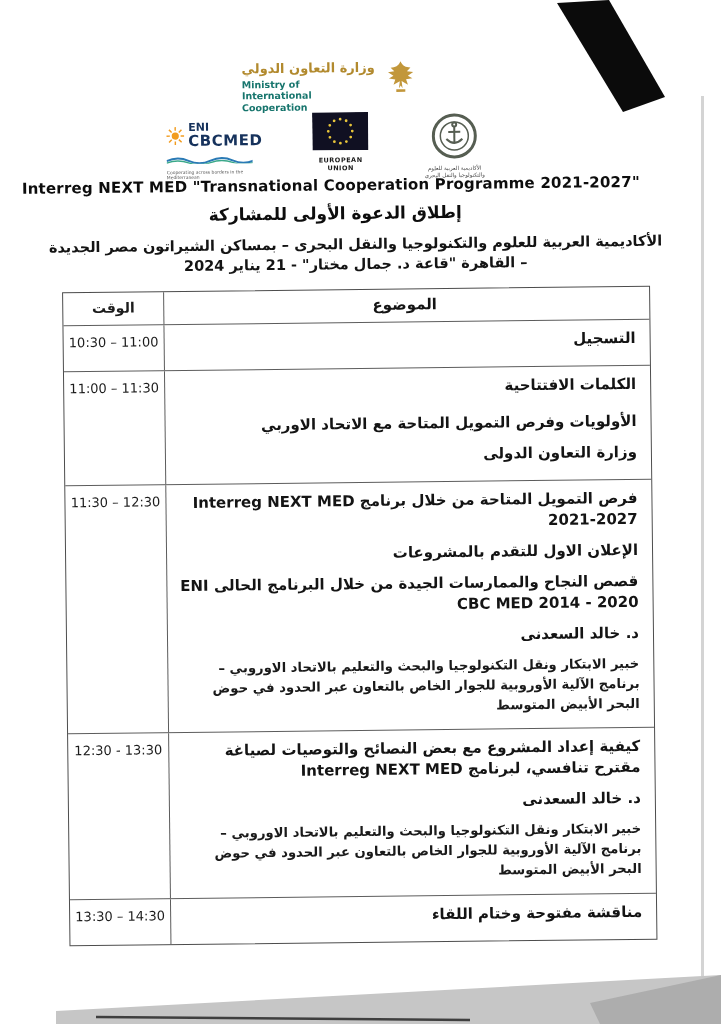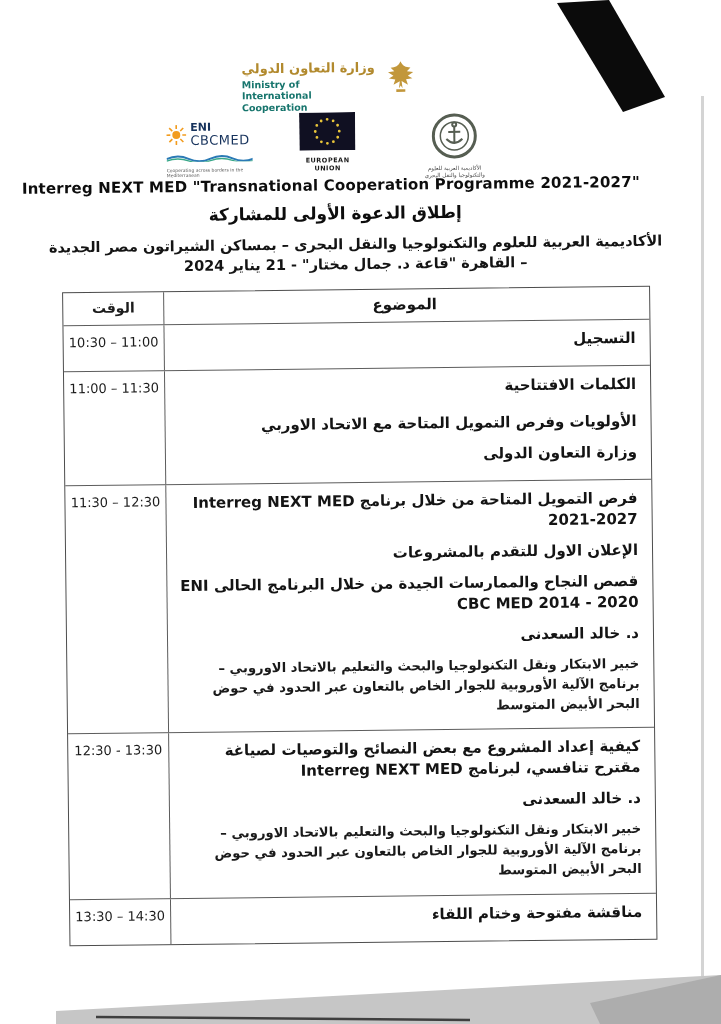--- a/index.html
+++ b/index.html
@@ -13,24 +13,24 @@
   
   .ministry { position:absolute; left:246px; top:60px; display:flex; align-items:flex-start; gap:7px; }
   .m-text { text-align:right; }
   .m-ar { display:block; color:#b28a2e; font-size:13px; font-weight:700; }
   .m-en { display:block; color:#17756d; font-size:9.5px; font-weight:700; line-height:1.2; text-align:left; margin-top:3px; width:118px; }
 
   .eni { position:absolute; left:170px; top:120px; width:96px; }
   .eni-top { display:flex; align-items:center; gap:4px; }
   .eni-text { display:flex; flex-direction:column; line-height:1.05;justify-content:flex-end; }
   .eni1 { font-size:11px; font-weight:700; color:#16325c; }
-  .eni2 { font-size:13px; font-weight:400; color:#16325c; letter-spacing:0.5px; }
+  .eni2 { font-size:15px; font-weight:700; color:#16325c; letter-spacing:0.5px; }
   .eni-tag { font-size:4.5px; color:#555; margin-top:2px; width:86px; }
 
-  .eu { position:absolute; left:300px; top:112px; width:62px; text-align:center; }
+  .eu { position:absolute; left:313px; top:112px; width:62px; text-align:center; }
   .eu-label { font-size:6.5px; font-weight:700; color:#1a1a1a; letter-spacing:0.5px; margin-top:2px; }
 
   .academy { position:absolute; left:420px; top:114px; width:76px; text-align:center; }
   .academy-label { font-size:5.5px; color:#4a4a4a; line-height:1.3; margin-top:2px; direction:rtl; }
 
   
   .title-en { position:absolute; top:176px; left:8px; width:652px; text-align:center;
               font-size:15px; font-weight:700; color:#0d0d0d; letter-spacing:0.2px; }
   .title-ar { position:absolute; top:203px; left:10px; width:656px; text-align:center;
               font-size:17px; font-weight:700; color:#0d0d0d; direction:rtl; }

